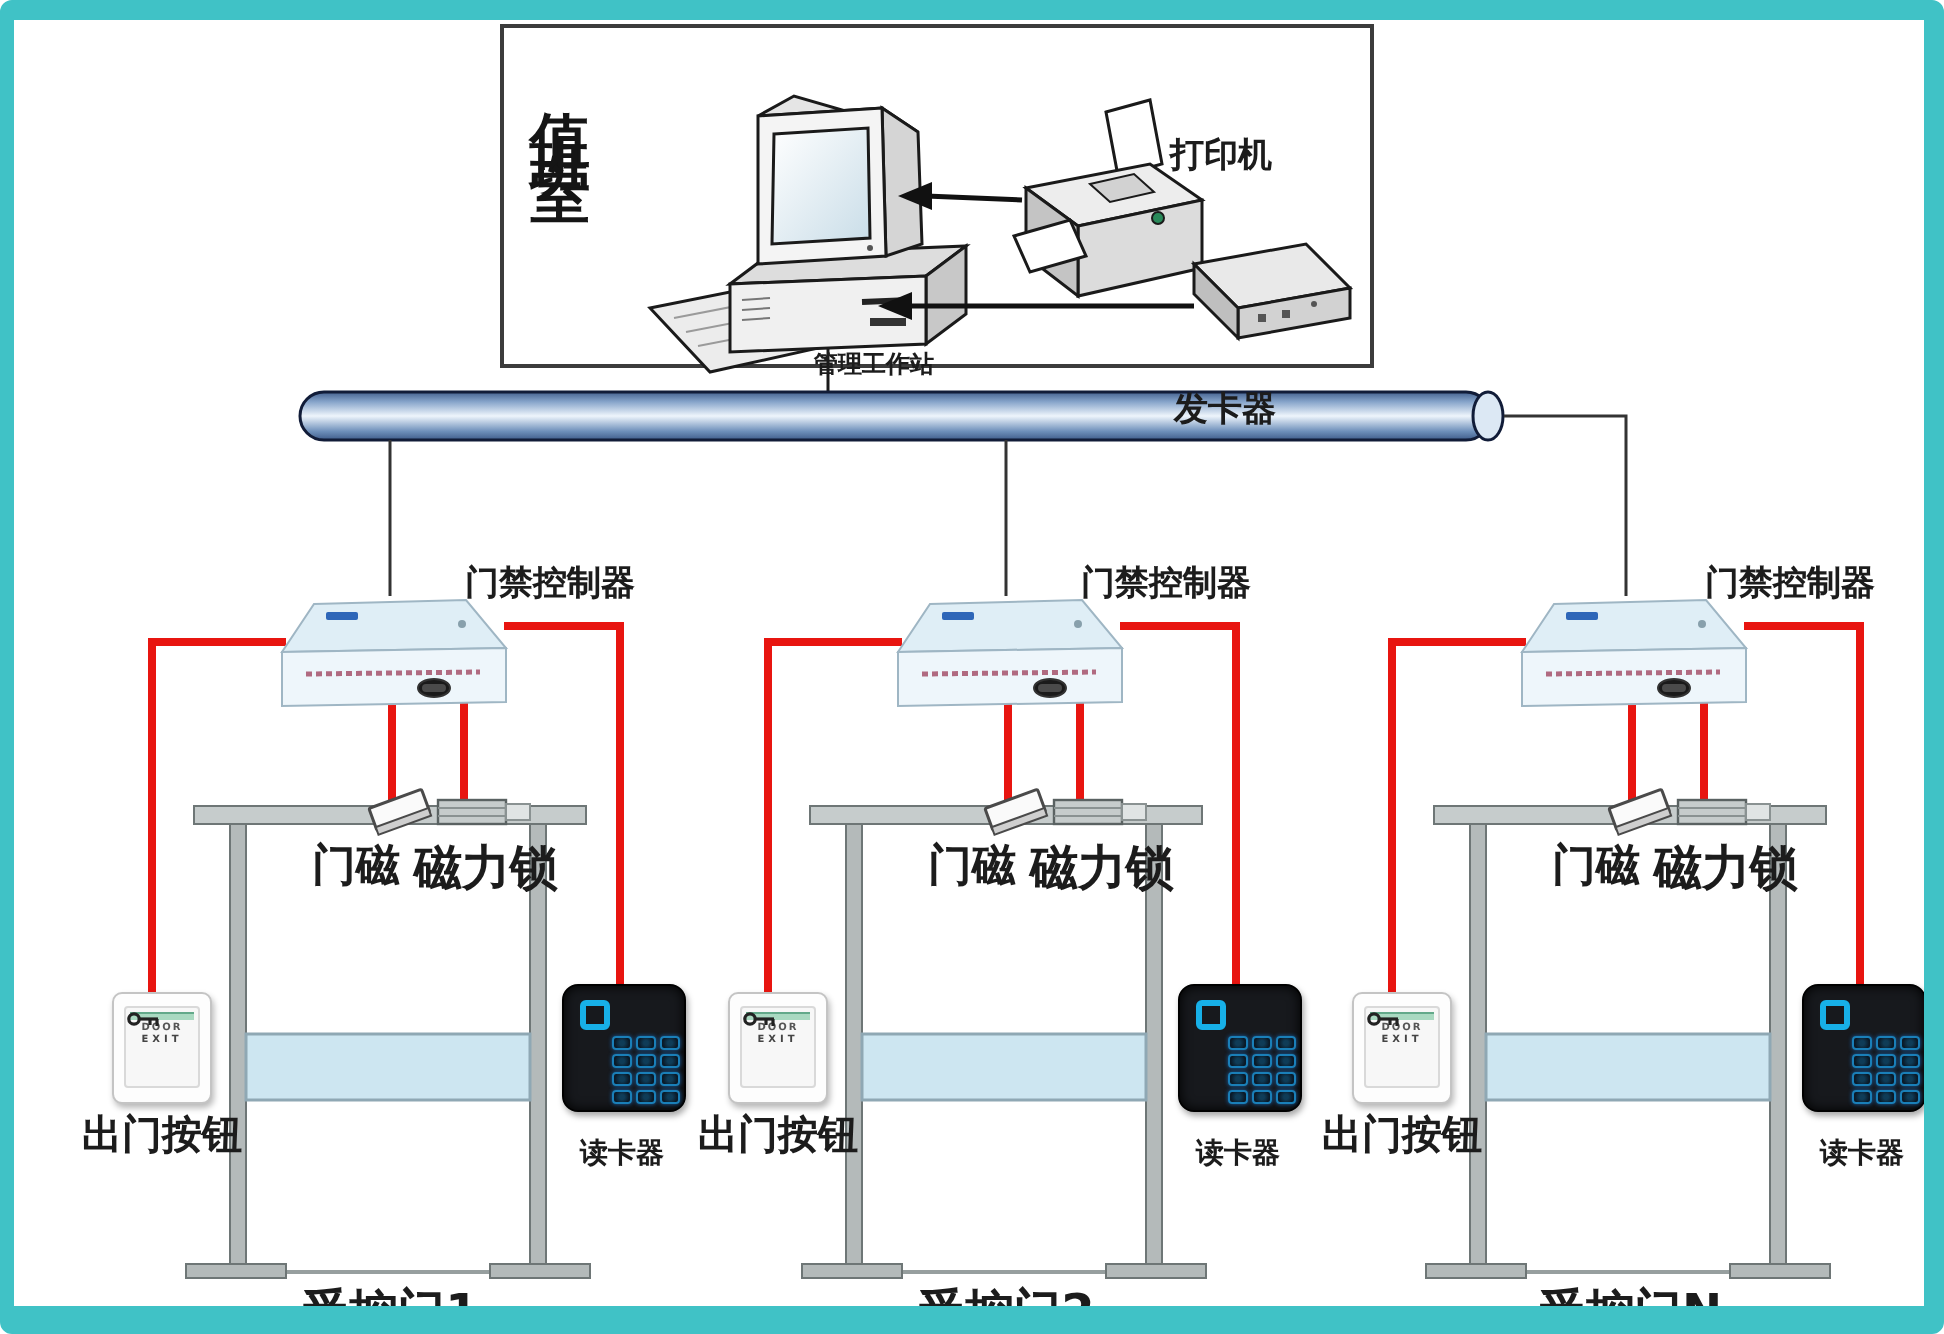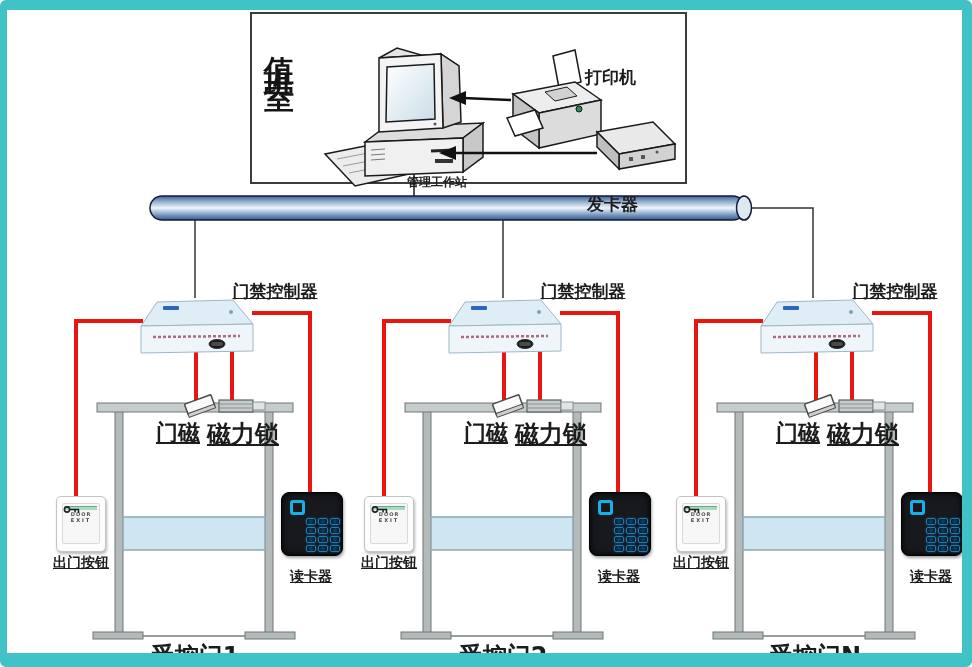--- a/index.html
+++ b/index.html
@@ -17,25 +17,25 @@
   .duty-room{position:absolute;left:243px;top:2px;width:437px;height:172px;border:2px solid #3c3c3c;background:#fff;}
   .duty-title{position:absolute;left:251px;top:22px;writing-mode:vertical-rl;text-orientation:upright;
     font-size:30px;font-weight:bold;letter-spacing:12px;color:#151515;}
   .lbl{position:absolute;font-weight:bold;color:#1c1c1c;white-space:nowrap;font-family:Liberation Serif, serif;}
   .ws-lbl{left:400px;top:164px;font-size:12px;}
   .printer-lbl{left:578px;top:56px;font-size:17px;}
   .issuer-lbl{left:580px;top:144px;font-size:17px;margin-top:39px;}
   
   .unit{position:absolute;top:270px;width:310px;height:397px;}
   .unit svg{position:absolute;left:0;top:0;}
-  .ulabel{position:absolute;font-weight:bold;color:#1c1c1c;text-align:center;white-space:nowrap;text-decoration:underline;}
+  .ulabel{position:absolute;font-weight:bold;color:#1c1c1c;text-align:center;white-space:nowrap;}
   .ctrl-lbl{left:170px;top:0px;width:140px;font-size:17px;}
   .sensor-lbl{left:112px;top:138px;width:62px;font-size:22px;}
   .lock-lbl{left:172px;top:138px;width:66px;font-size:24px;}
-  .btn-lbl{left:3px;top:274px;width:86px;font-size:14px;}
+  .btn-lbl{left:3px;top:274px;width:86px;font-size:20px;}
   .reader-lbl{left:243px;top:288px;width:66px;font-size:14px;}
   .door-lbl{left:80px;top:360px;width:160px;font-size:24px;}
   
   .exit-btn{position:absolute;left:21px;top:216px;width:50px;height:56px;background:#fdfdfd;
     border:1px solid #c4c4c4;border-radius:5px;box-shadow:1px 2px 3px rgba(0,0,0,.28);}
   .exit-inner{position:absolute;left:5px;right:5px;top:6px;bottom:7px;border:1px solid #d9d9d9;
     border-radius:2px;background:#f7f7f7;text-align:center;overflow:hidden;}
   .exit-strip{height:4px;background:#a9d9c1;border-top:1px solid #63a98a;margin:2px 2px 1px;}
   .exit-brand{font-size:5px;font-weight:bold;letter-spacing:1px;color:#555;line-height:6px;}
   .exit-key{margin:1px auto 0;}

